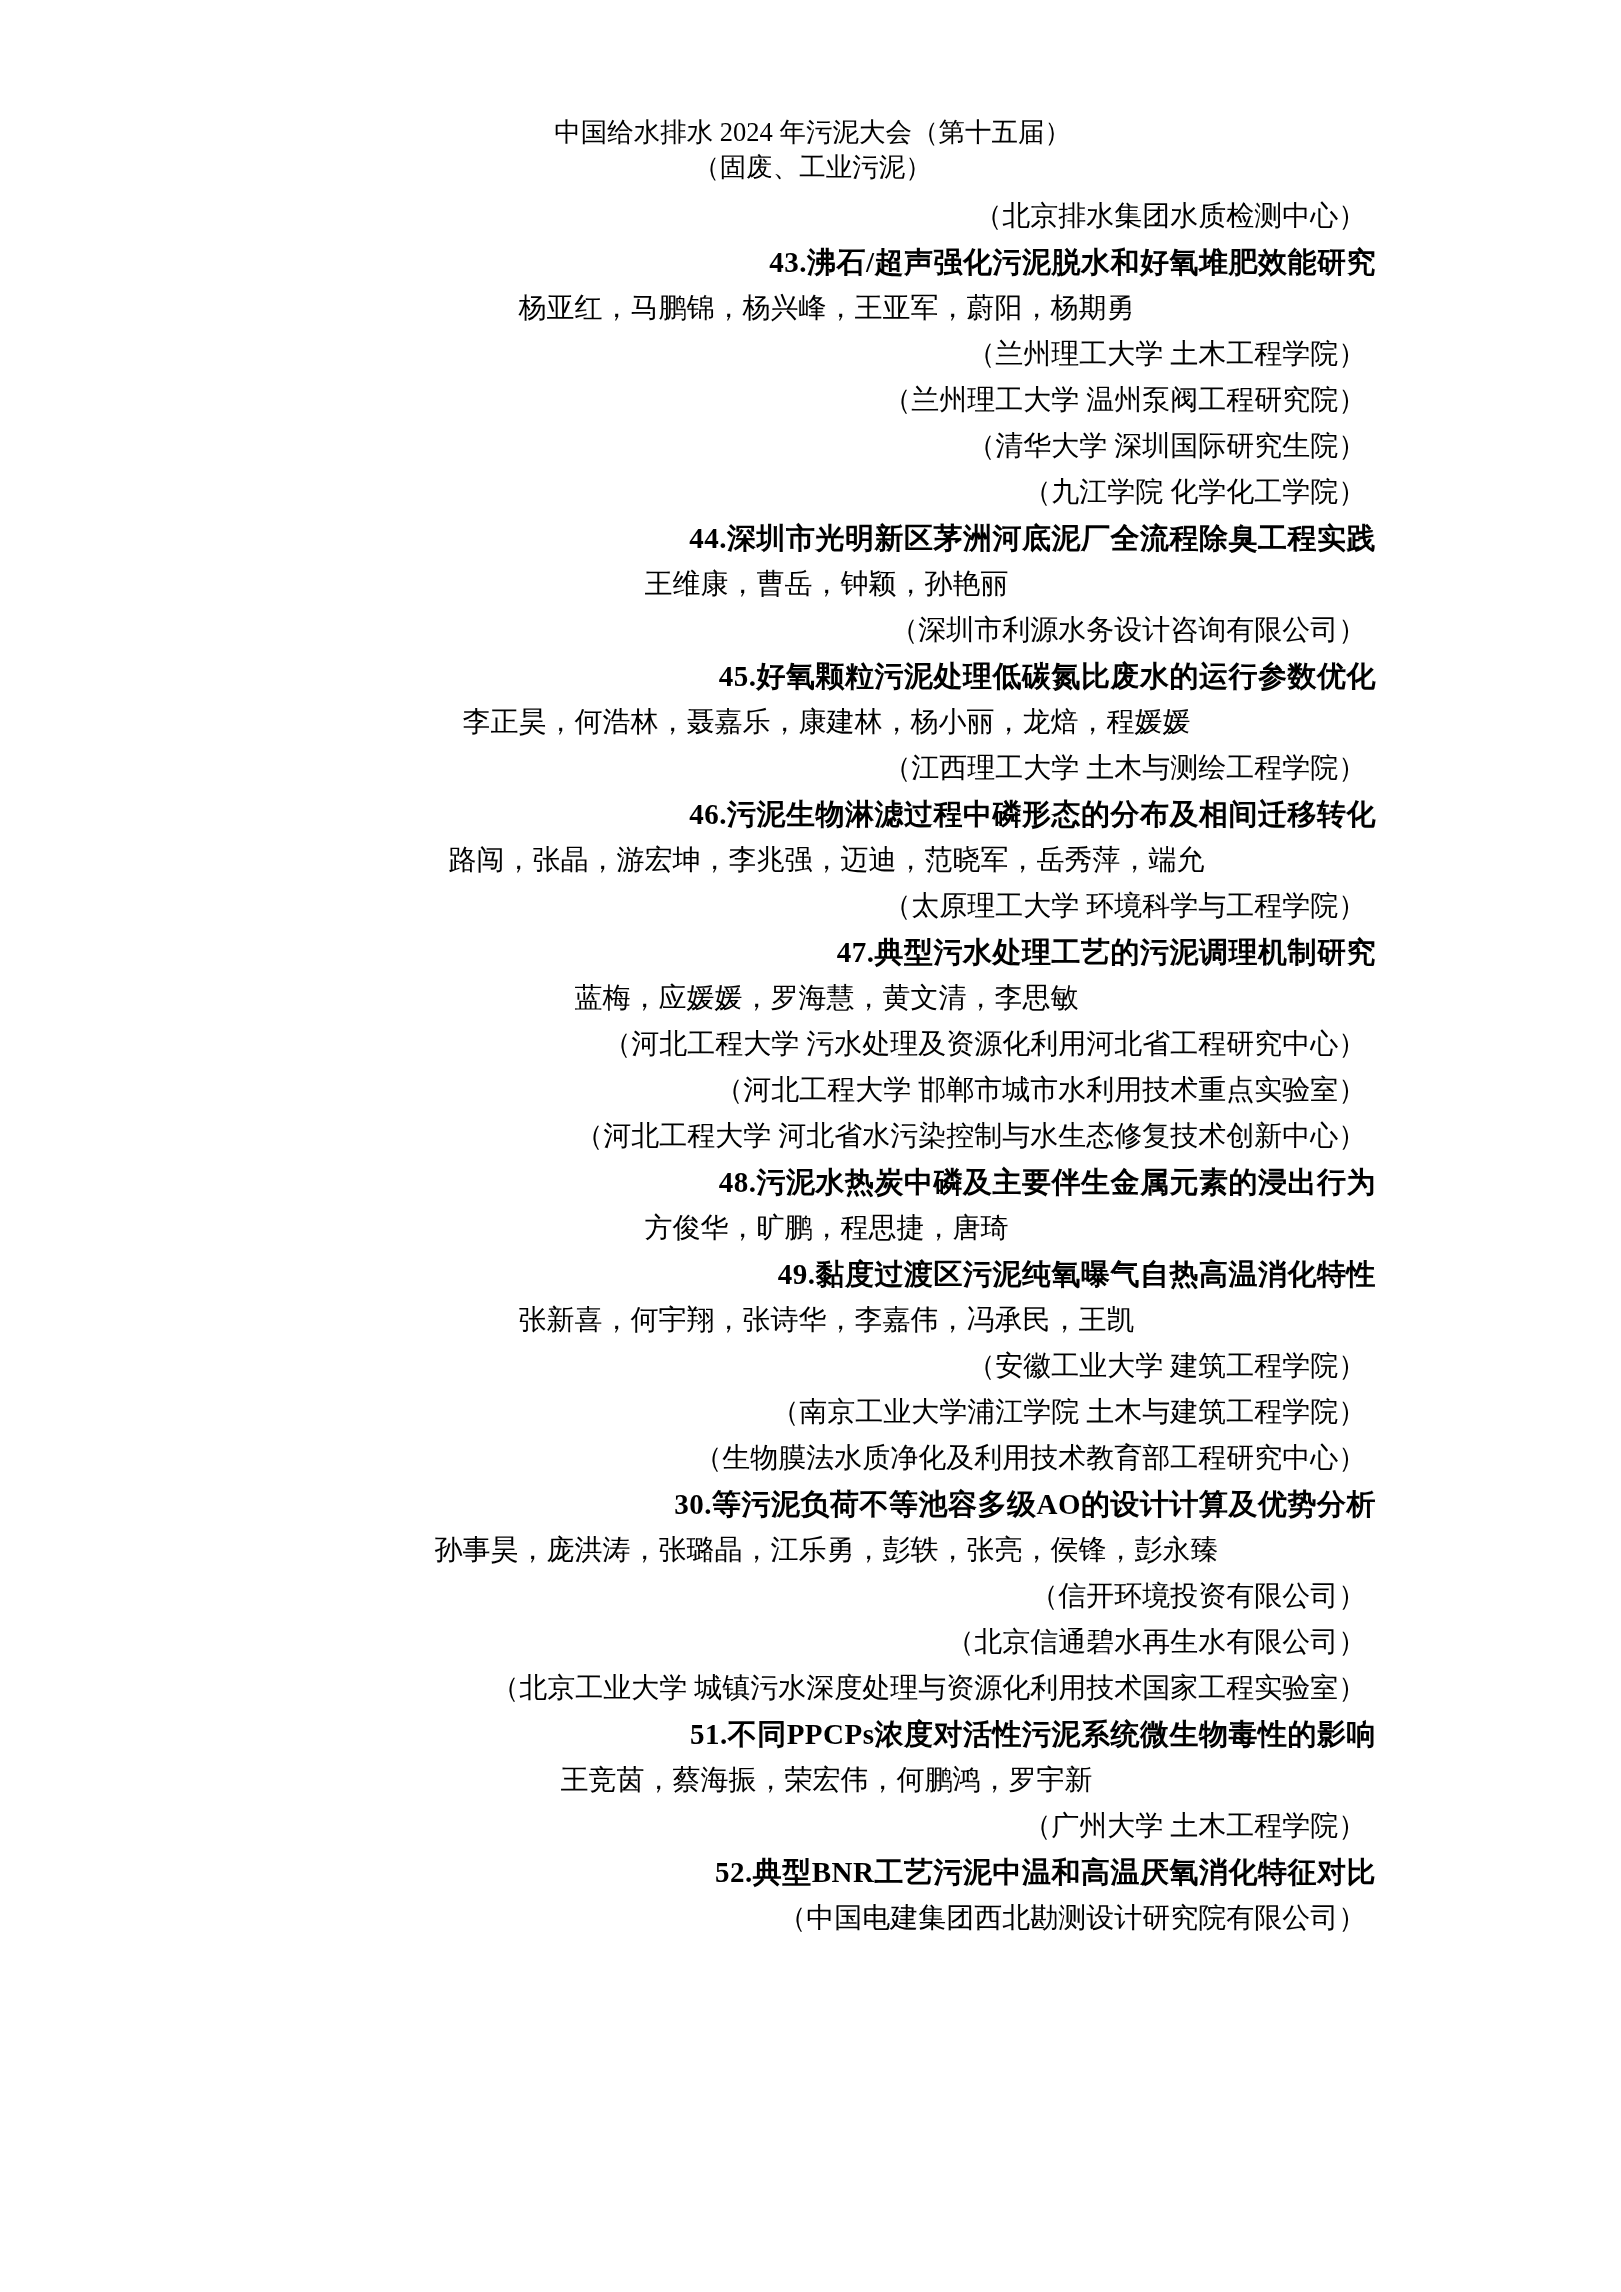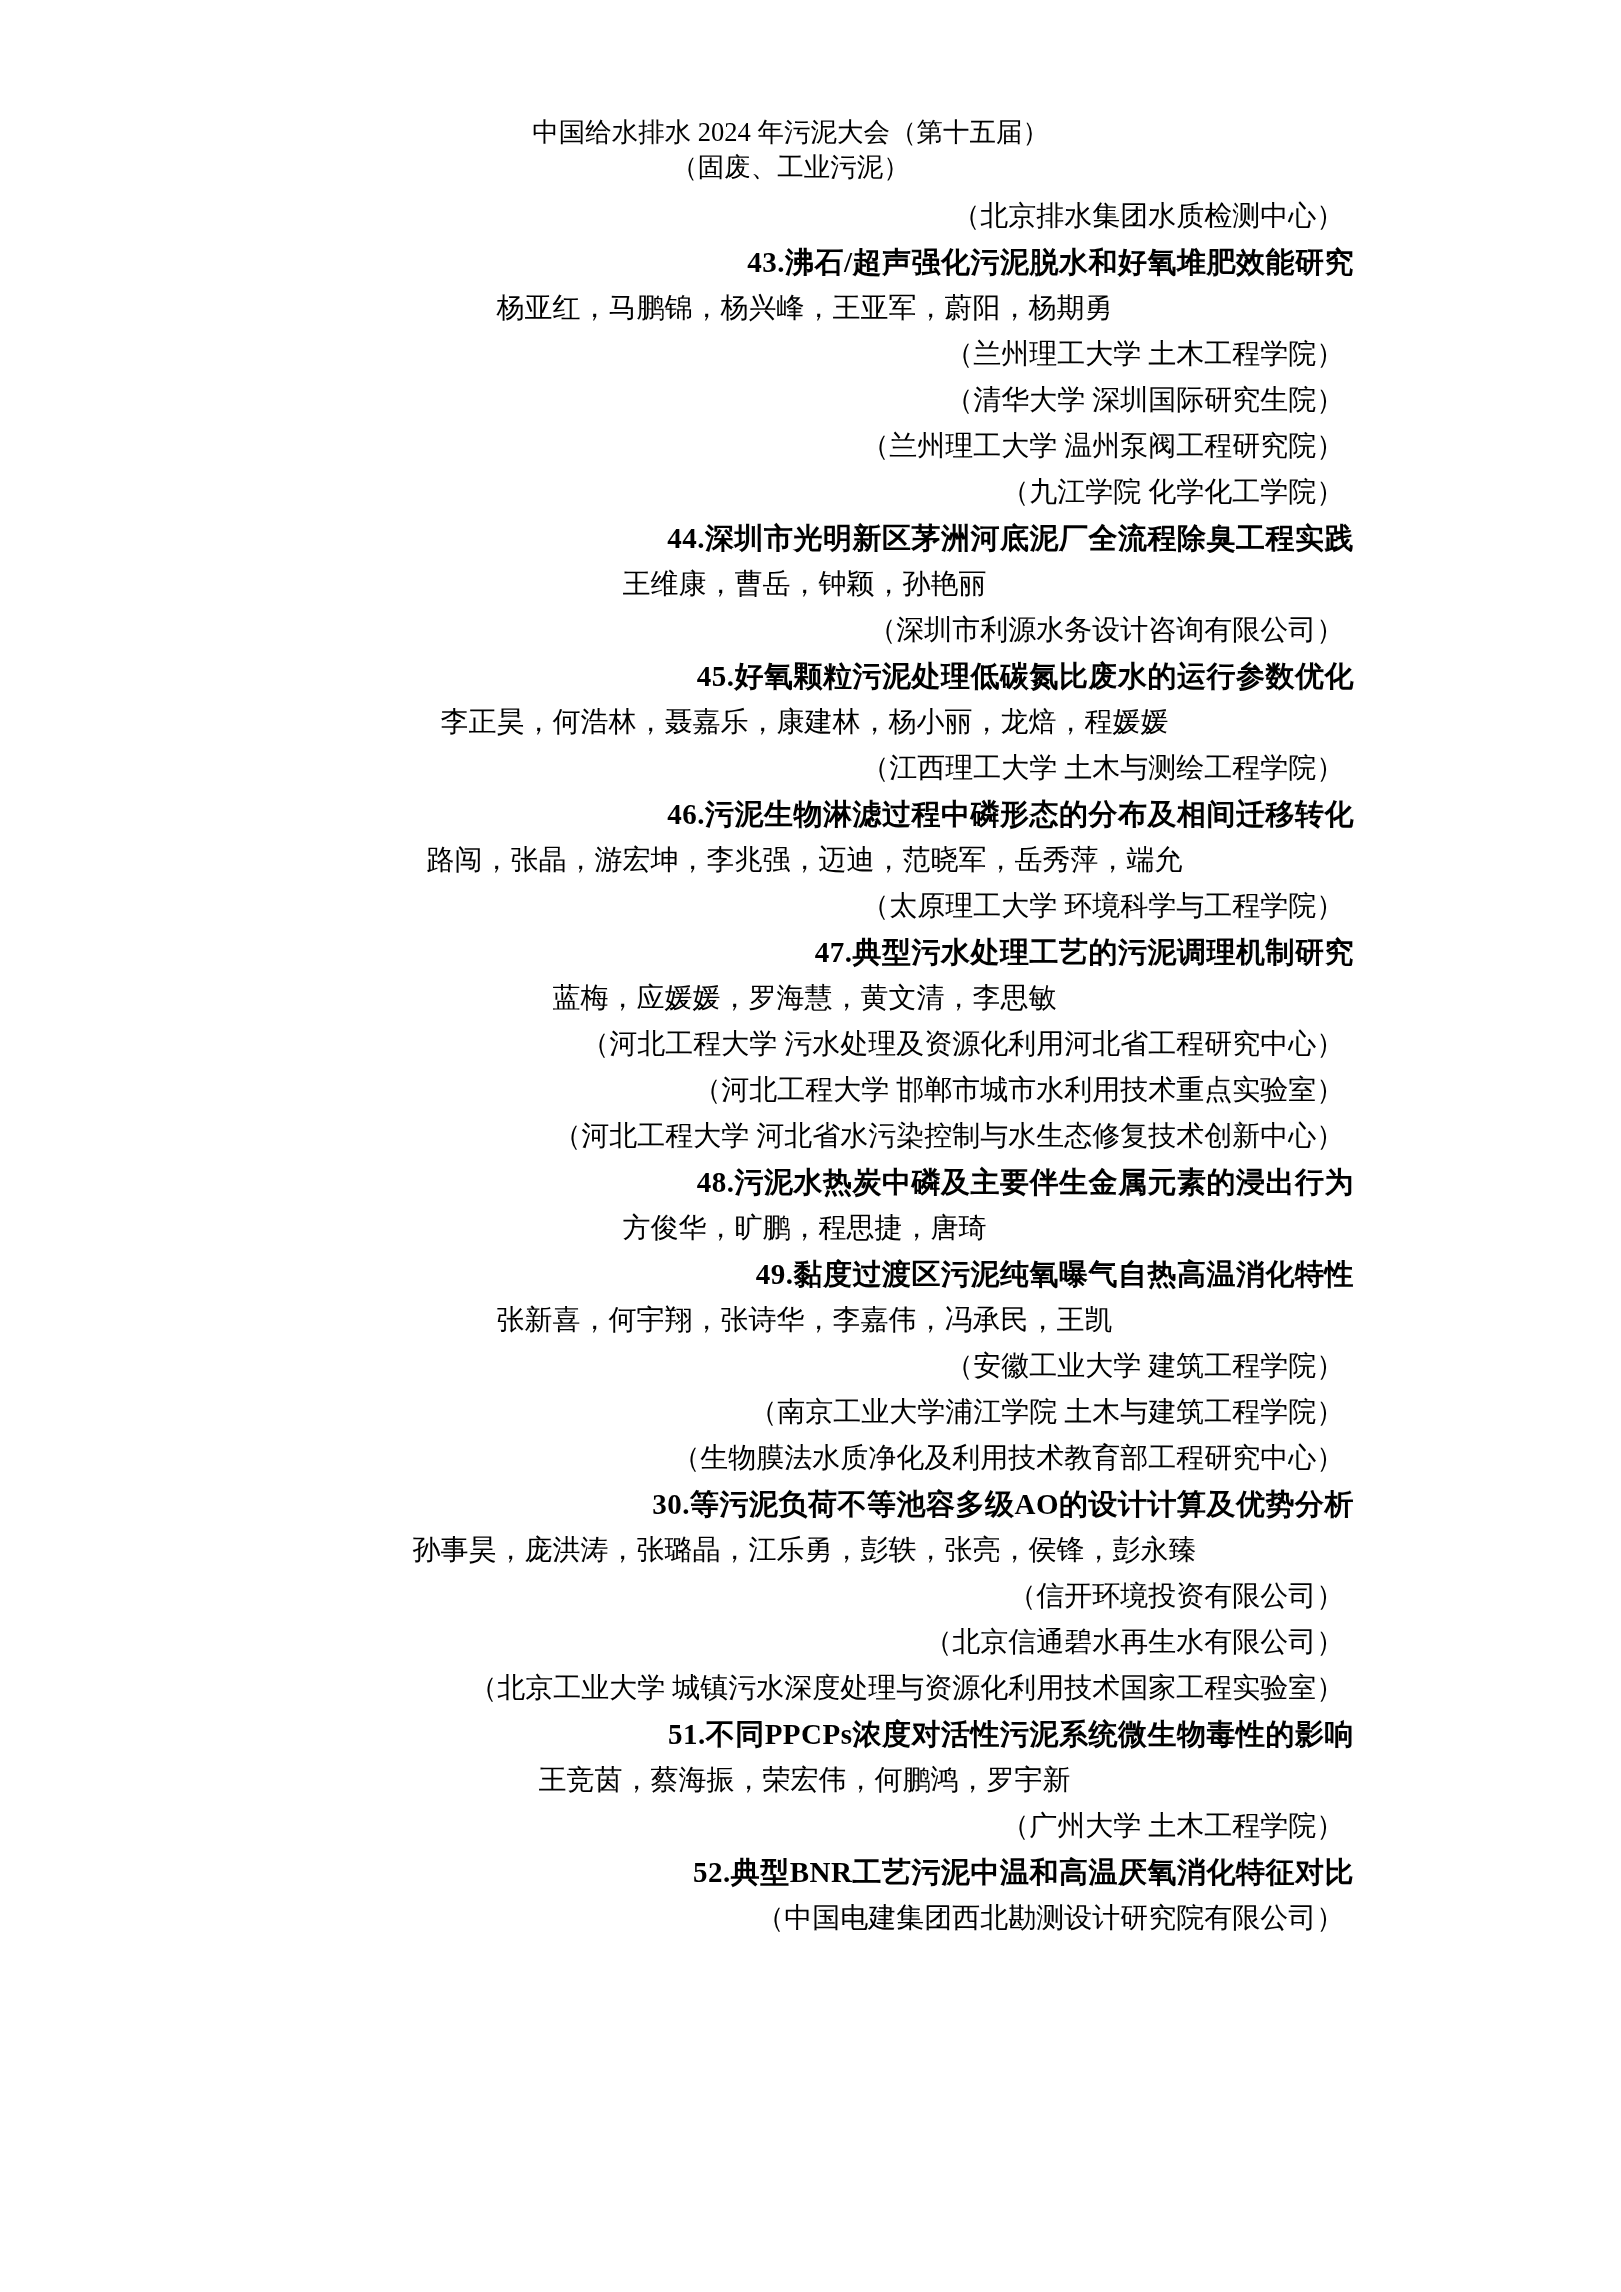--- a/index.html
+++ b/index.html
@@ -12,21 +12,21 @@
     width: 1621px;
     height: 2293px;
     margin: 0 auto;
     background: #ffffff;
     color: #000000;
     font-family: "Liberation Serif", "DejaVu Serif", serif;
     overflow: hidden;
   }
   .content {
     position: absolute;
-    left: 227px;
+    left: 249px;
     top: 0;
     width: 1127px;
   }
   .doc-header {
     padding-top: 115px;
     text-align: center;
     font-size: 26.5px;
     line-height: 35px;
   }
   .paper-list {
@@ -71,22 +71,22 @@
     <div class="paper-list">
       <div class="line affil cont-affil">（北京排水集团水质检测中心）</div>
 
   <div class="paper">
     <div class="line title-line">
       <span>43.</span><span>沸石/超声强化污泥脱水和好氧堆肥效能研究</span>
     </div>
     <div class="line authors-line">杨亚红，马鹏锦，杨兴峰，王亚军，蔚阳，杨期勇</div>
     <div>
             <div class="line affil">（兰州理工大学 土木工程学院）</div>
+            <div class="line affil">（兰州理工大学 温州泵阀工程研究院）</div>
             <div class="line affil">（清华大学 深圳国际研究生院）</div>
-            <div class="line affil">（兰州理工大学 温州泵阀工程研究院）</div>
             <div class="line affil">（九江学院 化学化工学院）</div>
           </div>
   </div>
 
   <div class="paper">
     <div class="line title-line">
       <span>44.</span><span>深圳市光明新区茅洲河底泥厂全流程除臭工程实践</span>
     </div>
     <div class="line authors-line">王维康，曹岳，钟颖，孙艳丽</div>
     <div>

